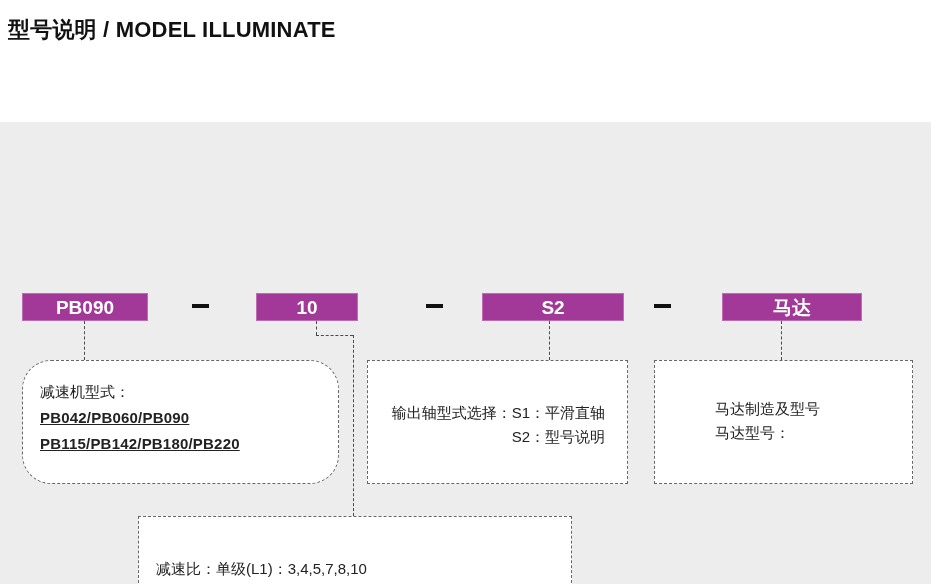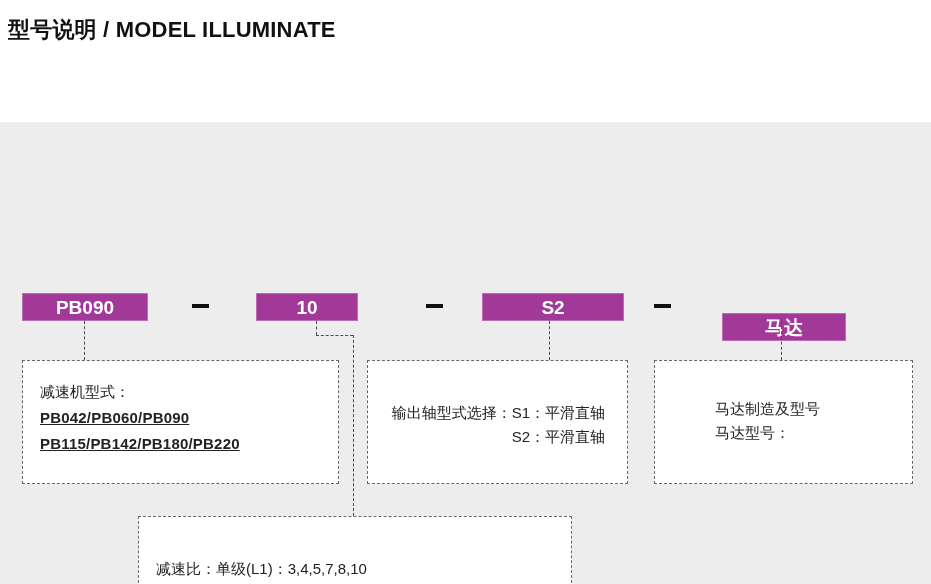--- a/index.html
+++ b/index.html
@@ -43,21 +43,21 @@
     font-size: 19px;
     display: flex;
     align-items: center;
     justify-content: center;
     white-space: nowrap;
     line-height: 1;
   }
   .seg-0 { left: 22px;  width: 126px; }
   .seg-1 { left: 256px; width: 102px; }
   .seg-2 { left: 468px; width: 142px; margin-left: 14px; }
-  .seg-3 { left: 722px; width: 124px; margin-top: 20px; }
+  .seg-3 { left: 722px; width: 140px; }
   .dash-sep {
     position: absolute;
     top: 182px;
     width: 17px;
     height: 4px;
     background: #111111;
   }
   .dash-0 { left: 192px; }
   .dash-1 { left: 426px; }
   .dash-2 { left: 654px; }
@@ -78,21 +78,21 @@
   .cv-2 { left: 549px; top: 199px; height: 39px; }
   .cv-3 { left: 781px; top: 199px; height: 39px; }
   .note-box {
     position: absolute;
     background: #ffffff;
     border: 1px dashed #666666;
     box-sizing: border-box;
     font-size: 15px;
     color: #222222;
   }
-  .box-reducer { left: 22px;  top: 238px; width: 317px; height: 124px; padding: 18px 0 0 17px; line-height: 26px; }
+  .box-reducer { left: 22px;  top: 238px; width: 317px; height: 124px; padding: 18px 0 0 17px; line-height: 26px; border-radius: 29px; }
   .box-shaft   { left: 367px; top: 238px; width: 261px; height: 124px; padding: 40px 22px 0 0; line-height: 24px; text-align: right; }
   .box-motor   { left: 654px; top: 238px; width: 259px; height: 124px; padding: 36px 0 0 60px; line-height: 24px; }
   .box-ratio   { left: 138px; top: 394px; width: 434px; height: 126px; padding: 40px 0 0 17px; line-height: 24px; }
   .model-line { font-weight: bold; letter-spacing: 0.2px; text-decoration: underline; }
   .ratio-line2 { padding-left: 60px; }
 </style>
 </head>
 <body>
 
 <div id="app">
@@ -125,21 +125,21 @@
     <div class="conn-v cv-3"></div>
 
     <div class="note-box box-reducer">
       <div>减速机型式：</div>
       <div class="model-line">PB042/PB060/PB090</div>
       <div class="model-line">PB115/PB142/PB180/PB220</div>
     </div>
 
     <div class="note-box box-shaft">
       <div>输出轴型式选择：S1：平滑直轴</div>
-      <div>S2：平滑直轴</div>
+      <div>S2：型号说明</div>
     </div>
 
     <div class="note-box box-motor">
       <div>马达制造及型号</div>
       <div>马达型号：</div>
     </div>
 
     <div class="note-box box-ratio">
       <div><span>减速比：</span><span>单级(L1)：3,4,5,7,8,10</span></div>
       <div class="ratio-line2">双级(L2)：15,20,25,30,35,40,50,70,80,100</div>

